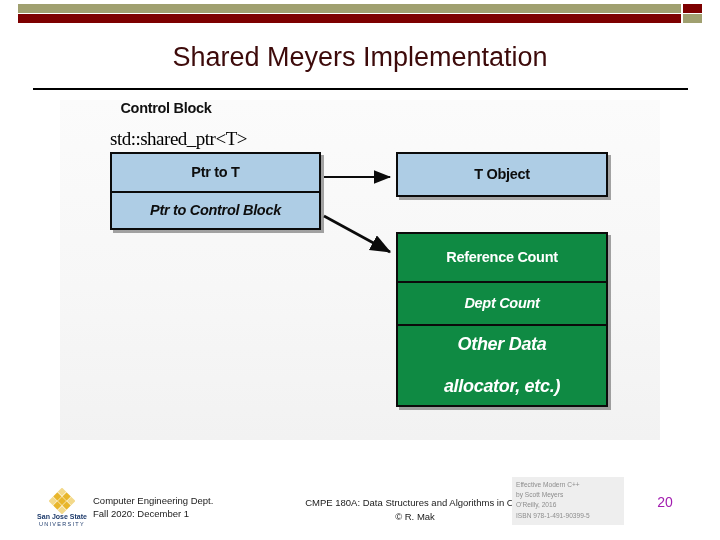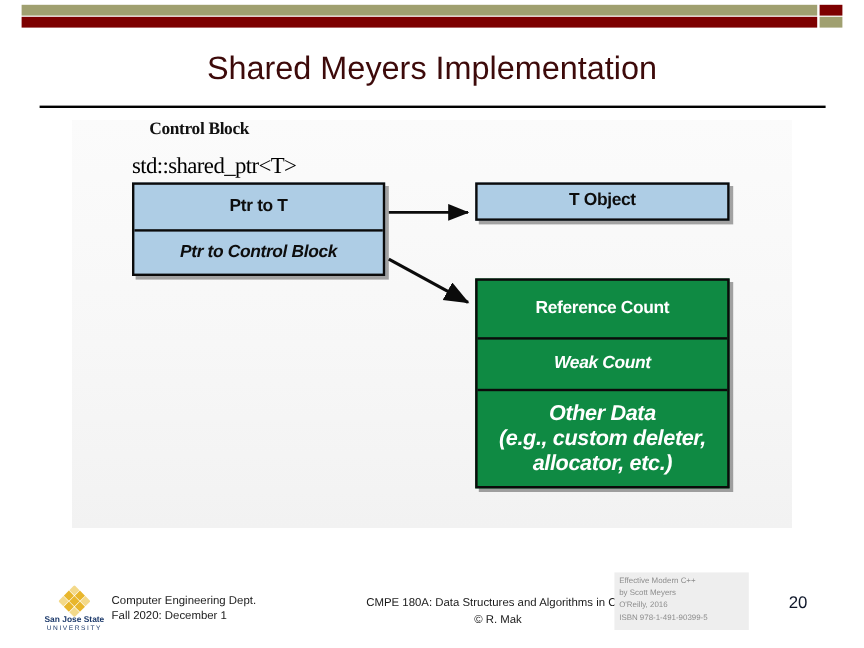--- a/index.html
+++ b/index.html
@@ -78,21 +78,21 @@
     left: 50px;
     top: 28px;
     font-size: 19px;
     letter-spacing: -0.5px;
   }
   .dg-ctrl-label {
     left: 336px;
     top: 109px;
     width: 212px;
     text-align: center;
-    font-family: Liberation Serif, serif;
+    font-family: Liberation Sans, sans-serif;
     font-size: 14.5px;
     font-weight: bold;
     color: #111;
     letter-spacing: -0.3px;
   }
 
   .bx {
     position: absolute;
     box-sizing: border-box;
     border: 2.5px solid #0b0b0b;
@@ -112,21 +112,21 @@
   }
   .blue { background: #aecde5; }
   .blue .cell { color: #0d0d0d; font-size: 14.5px; }
   .green { background: #0f8a43; }
   .green .cell { color: #ffffff; font-size: 14.5px; }
   .cell.divider-top { border-top: 2.5px solid #0b0b0b; font-style: italic; }
 
   #box-shared { left: 50px; top: 52px; width: 211px; height: 78px; }
   #box-shared .cell { height: 50%; }
 
-  #box-tobj   { left: 336px; top: 52px; width: 212px; height: 32px; }
+  #box-tobj   { left: 336px; top: 52px; width: 212px; height: 45px; }
   #box-tobj .cell { height: 100%; }
 
   #box-ctrl   { left: 336px; top: 132px; width: 212px; height: 175px; }
   #box-ctrl .cell.rc { height: 48px; }
   #box-ctrl .cell.wc { height: 44px; }
   #box-ctrl .cell.od { height: 83px; font-size: 18px; line-height: 1.18; }
 
   .arrow-svg {
     position: absolute;
     left: 0; top: 0;
@@ -201,21 +201,21 @@
     box-sizing: border-box;
     white-space: nowrap;
   }
   .page-num {
     position: absolute;
     left: 648px;
     top: 494px;
     width: 34px;
     text-align: center;
     font-size: 14px;
-    color: #0f172a;
+    color: #a21caf;
   }
 </style>
 </head>
 <body>
 
 <div id="slide">
 
   <div class="bar-wrap">
     <div class="bar-row top">
       <div class="bar-seg bar-main" style="background:#a0a070"></div>
@@ -240,25 +240,25 @@
       <div class="cell">Ptr to T</div>
       <div class="cell divider-top">Ptr to Control Block</div>
     </div>
 
     <div class="bx blue" id="box-tobj">
       <div class="cell">T Object</div>
     </div>
 
     <div class="bx green" id="box-ctrl">
       <div class="cell rc">Reference Count</div>
-      <div class="cell wc divider-top">Weak Count</div>
+      <div class="cell wc divider-top">Dept Count</div>
       <div class="cell od divider-top">
         <span>
           <span>Other Data</span><br>
-          <span>(e.g., custom deleter,</span><br>
+          <br>
           <span>allocator, etc.)</span>
         </span>
       </div>
     </div>
 
     <svg class="arrow-svg" viewBox="0 0 600 340">
       <defs>
         <marker id="ah" markerWidth="9" markerHeight="9" refX="7.5" refY="3.2" orient="auto" markerUnits="strokeWidth">
           <path d="M0,0 L8,3.2 L0,6.4 z" fill="#0b0b0b"></path>
         </marker>

